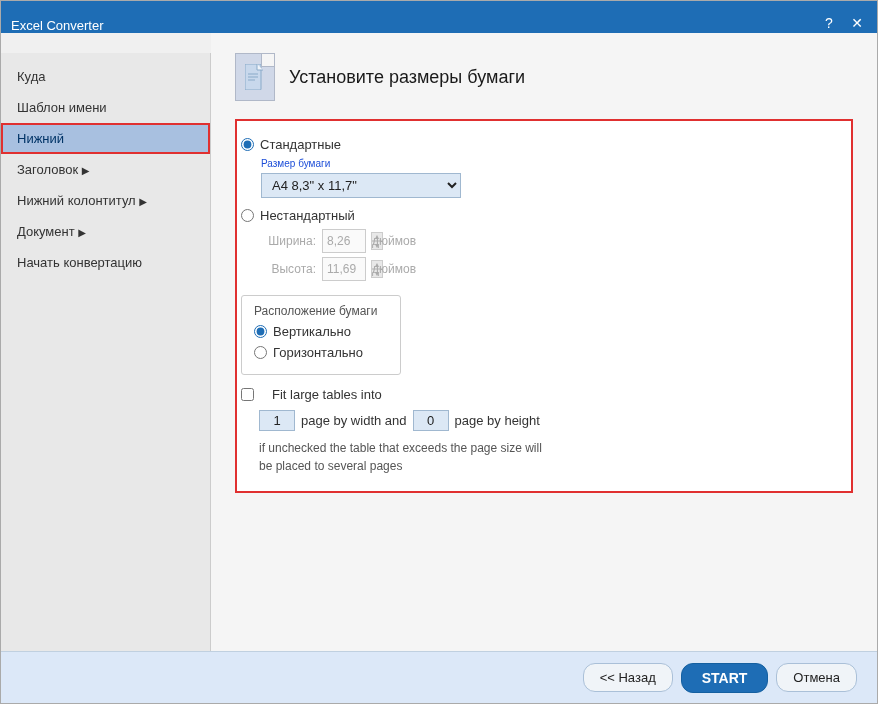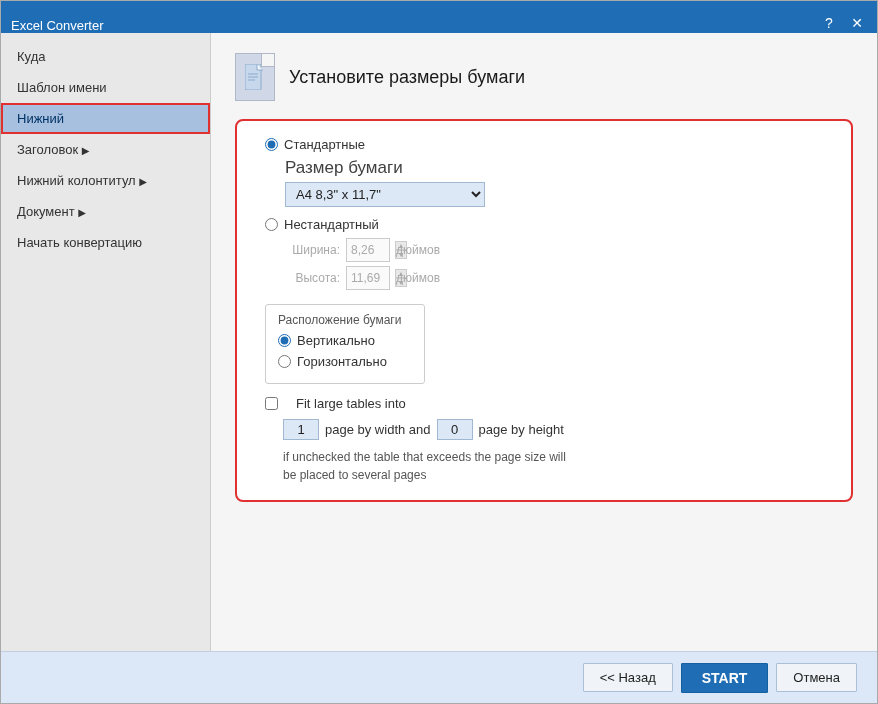--- a/index.html
+++ b/index.html
@@ -52,20 +52,21 @@
       display: flex;
       flex: 1;
       overflow: hidden;
     }
     .sidebar {
       width: 210px;
       background: #e8e8e8;
       padding: 8px 0;
       flex-shrink: 0;
       border-right: 1px solid #ccc;
+      margin-top: 20px;
     }
     .sidebar-item {
       padding: 8px 16px;
       cursor: pointer;
       color: #333;
       font-size: 13px;
     }
     .sidebar-item.active {
       background: #a8c0e0;
       color: #003366;
@@ -109,40 +110,40 @@
       border-left: 1px solid #b0b8c8;
       border-bottom: 1px solid #b0b8c8;
     }
     .page-title {
       font-size: 18px;
       color: #1a1a1a;
       font-weight: 400;
     }
     .content-box {
       border: 2px solid #e03030;
-      border-radius: 8px;
+      border-radius: 0;
       background: white;
-      padding: 16px 28px;
+      padding: 16px 4px;
     }
     .radio-row {
       display: flex;
       align-items: center;
       gap: 6px;
       margin-bottom: 6px;
     }
     .radio-row input[type="radio"] {
       accent-color: #1e6db5;
     }
     .radio-label {
       color: #333;
       font-size: 13px;
     }
     .section-label {
-      color: #404040;
-      font-size: 17px;
+      color: #1d4ed8;
+      font-size: 10px;
       margin: 2px 0 4px 20px;
     }
     .select-row {
       margin: 4px 0 10px 20px;
     }
     select {
       background: #dce8f5;
       border: 1px solid #a0b8d0;
       padding: 3px 6px;
       font-size: 13px;
@@ -266,21 +267,21 @@
       padding: 0 20px;
       gap: 8px;
       border-top: 1px solid #c0d0e0;
       flex-shrink: 0;
     }
     .footer-btn {
       padding: 6px 16px;
       font-size: 13px;
       cursor: pointer;
       border: 1px solid #aac0d8;
-      border-radius: 1px;
+      border-radius: 12px;
       background: #f0f4f8;
       color: #222;
     }
     .footer-btn.primary {
       background: #1e6db5;
       color: white;
       border-color: #1560a0;
       font-weight: 600;
       font-size: 14px;
       padding: 6px 20px;

